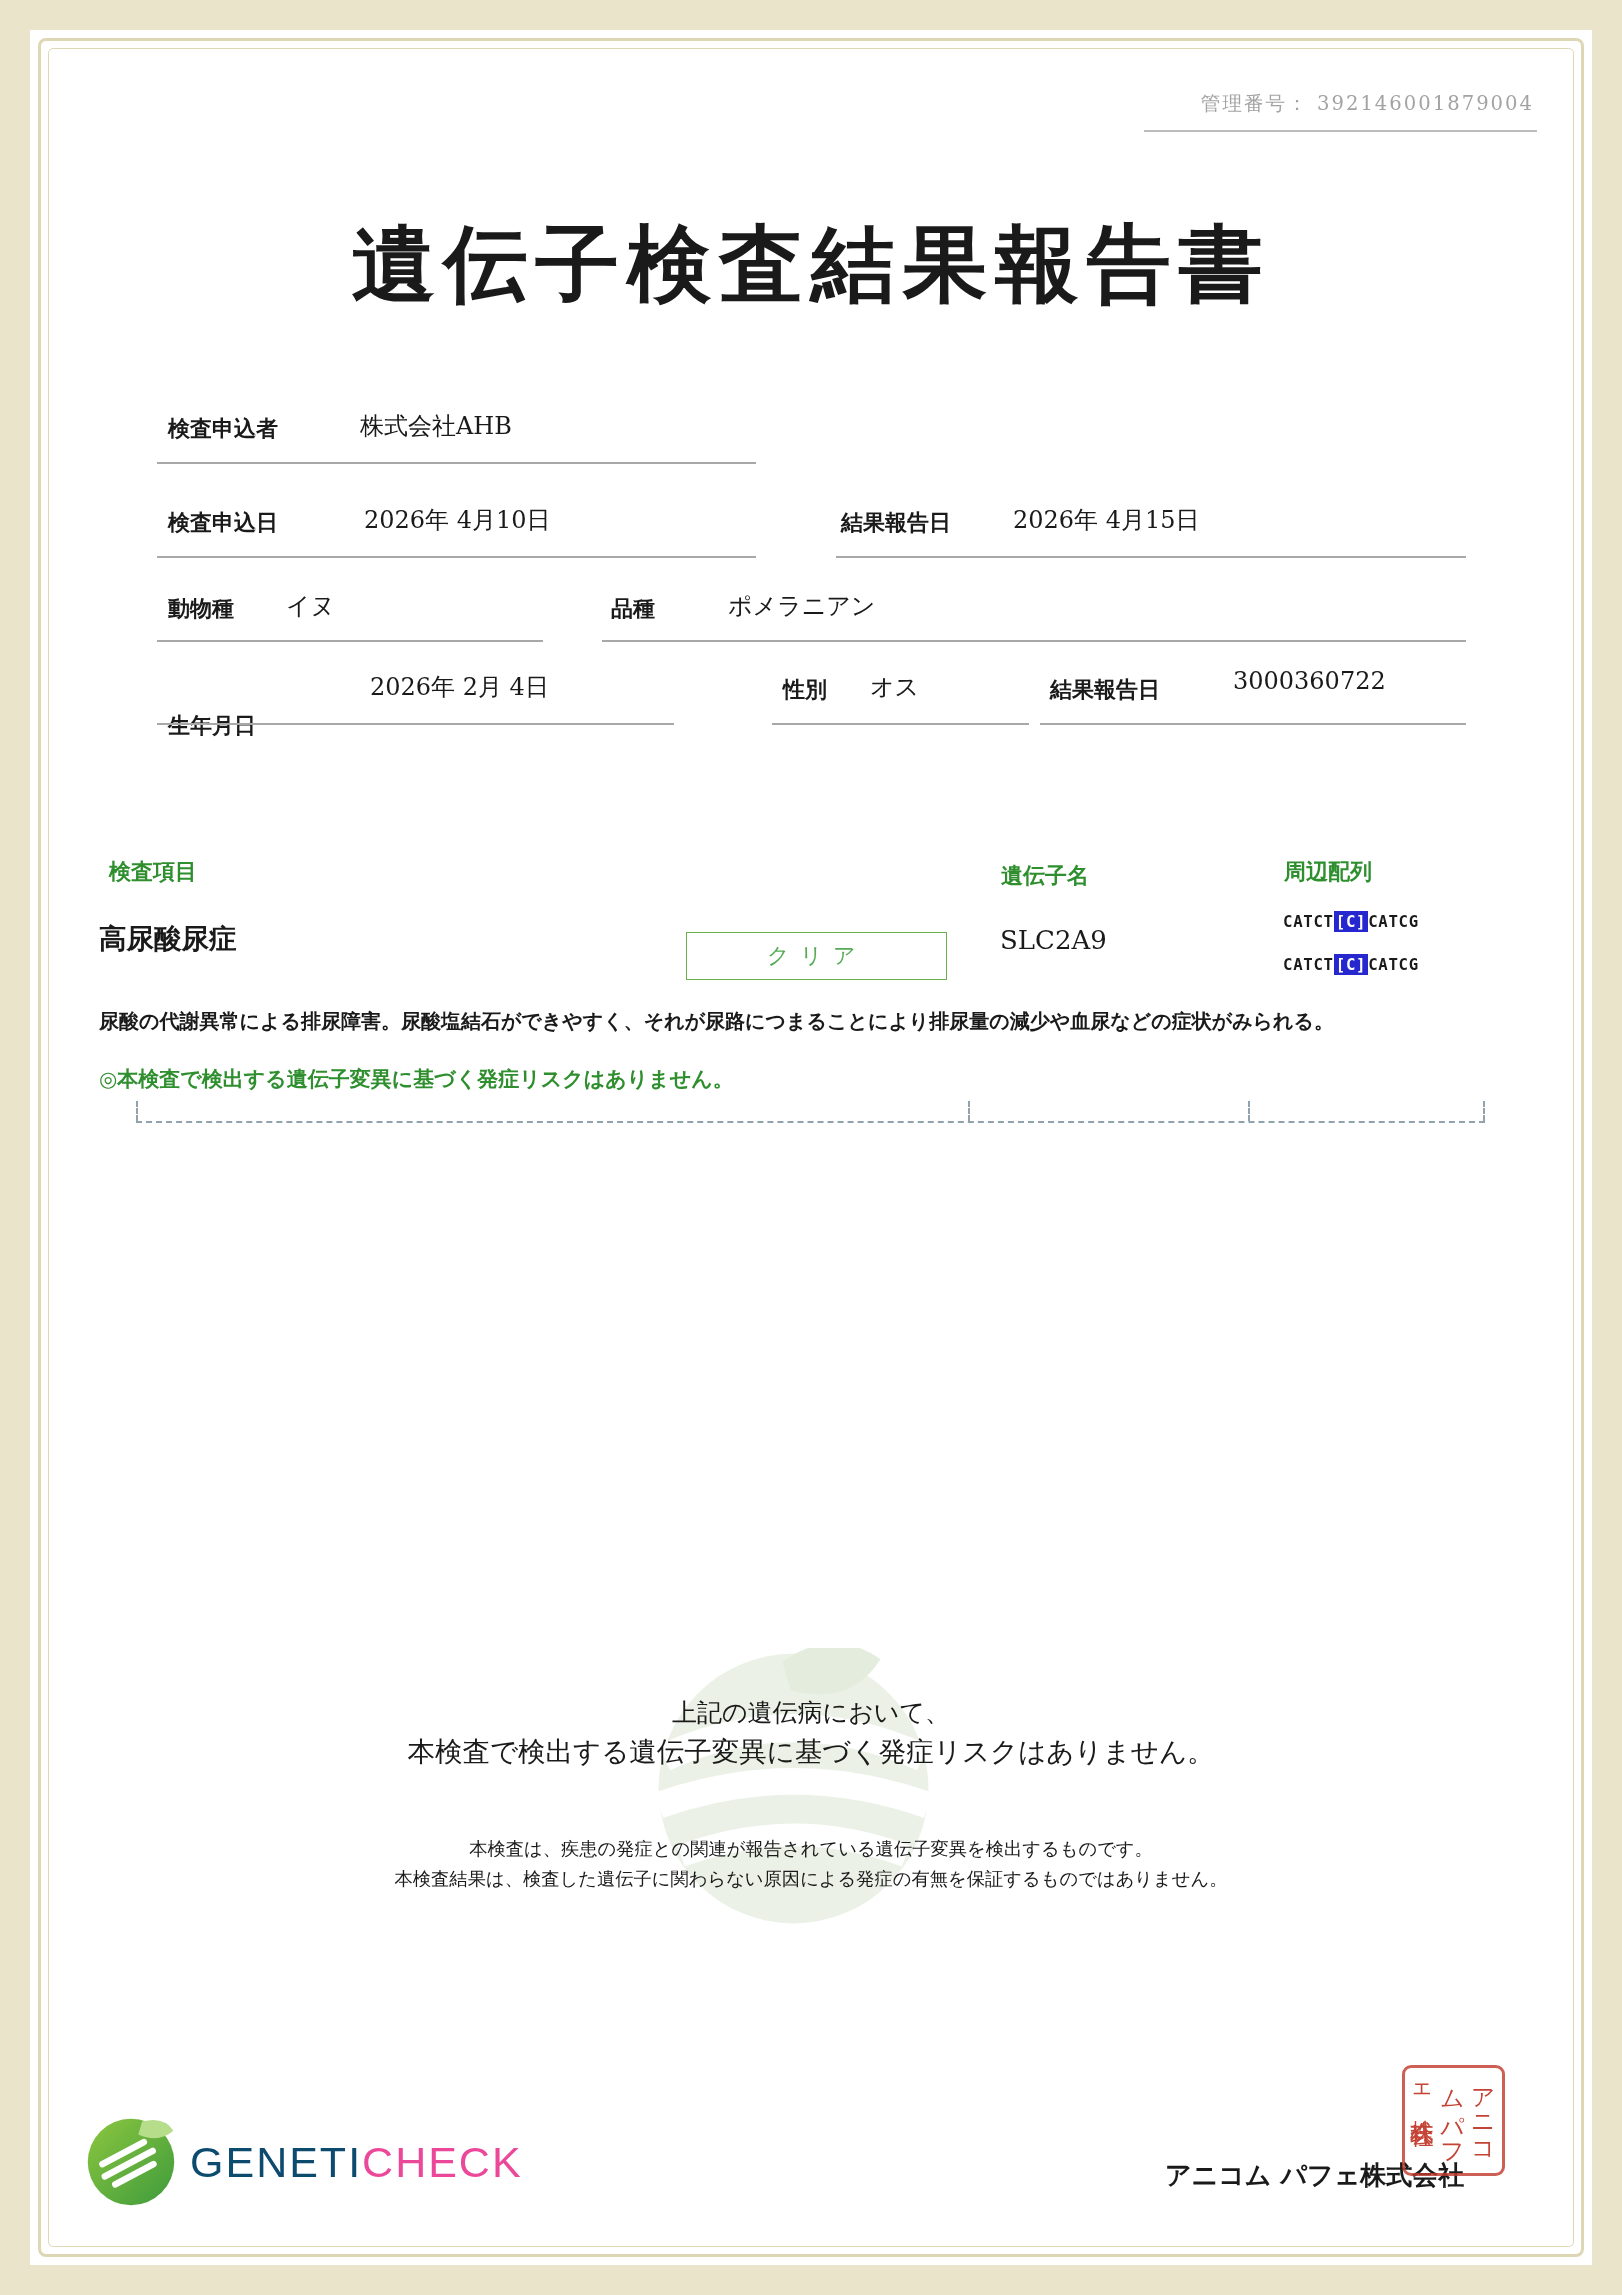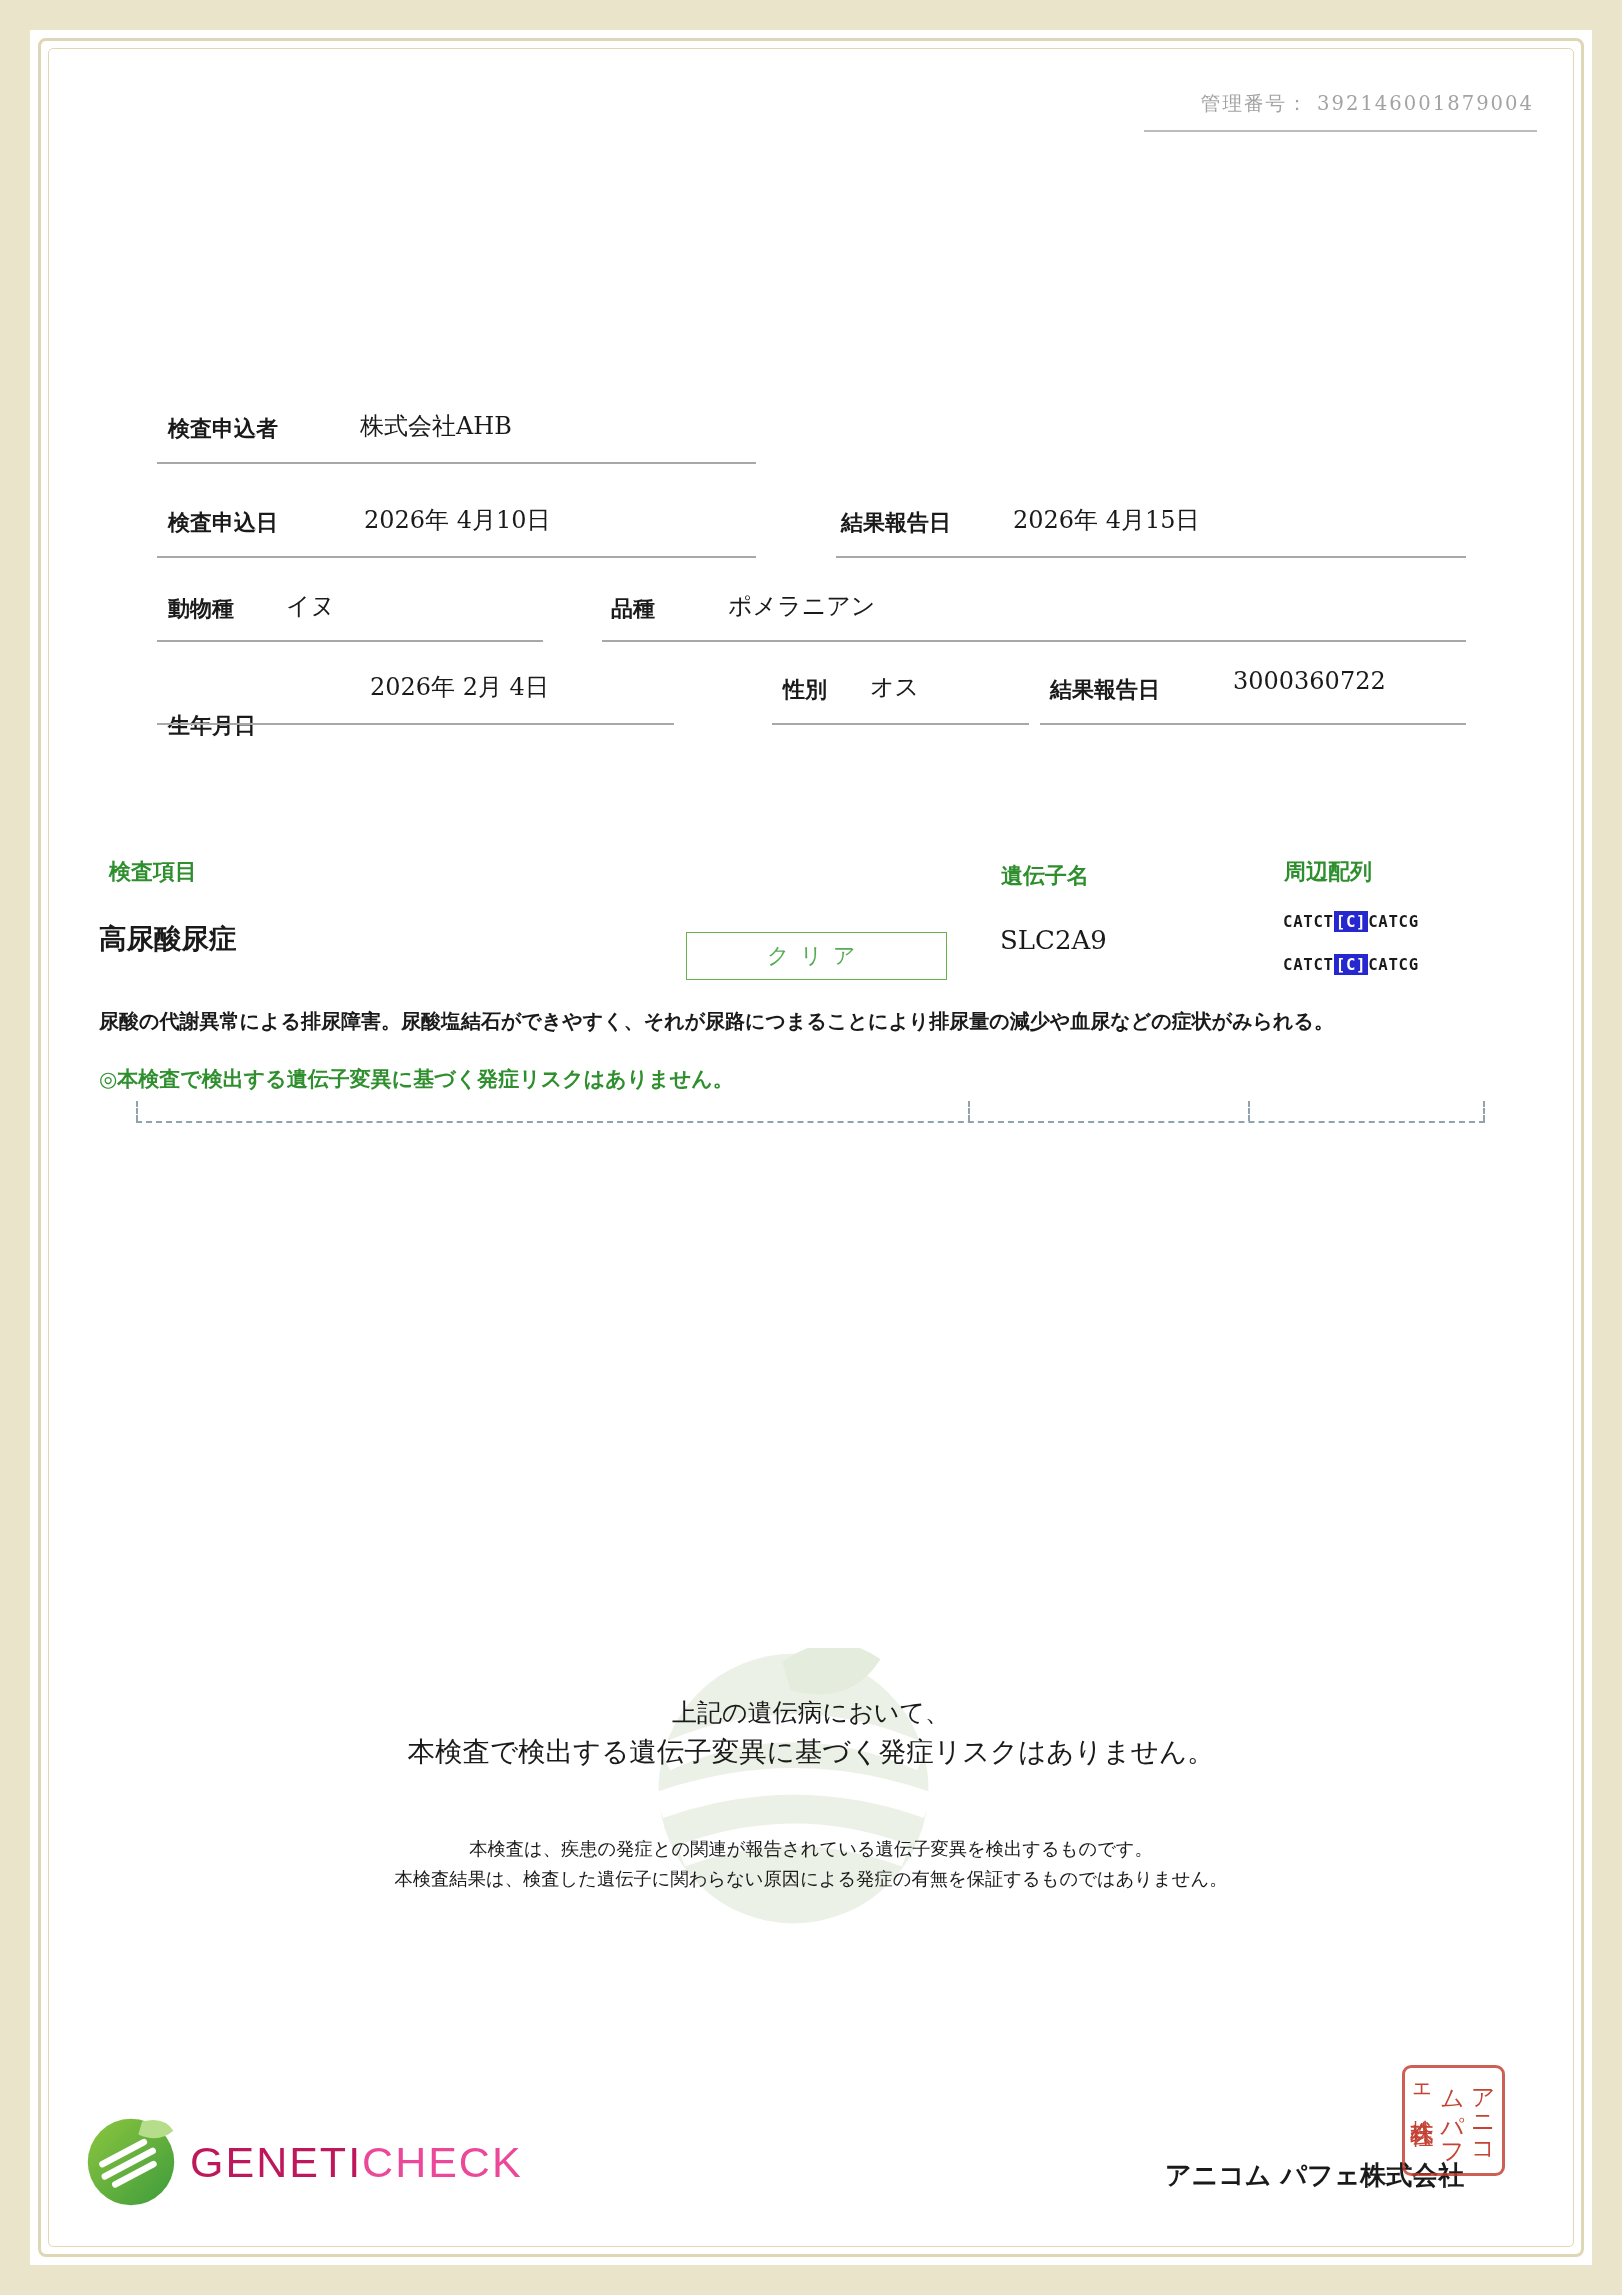--- a/index.html
+++ b/index.html
@@ -45,21 +45,21 @@
 
   
   .watermark{left:653px;top:1648px;width:281px;height:281px;opacity:.55;z-index:0;}
   .sum1{top:1696px;left:0;right:0;text-align:center;font-size:25px;z-index:2;}
   .sum2{top:1734px;left:0;right:0;text-align:center;font-size:27.5px;z-index:2;}
   .sumnote{left:0;right:0;text-align:center;font-size:18.3px;z-index:2;}
 
   
   .logo-wrap{left:85px;top:2116px;display:flex;align-items:center;gap:13px;}
   .logo-text{font-family:"Liberation Sans","DejaVu Sans",sans-serif;font-size:43px;font-weight:500;letter-spacing:2px;white-space:nowrap;}
-  .logo-text .g1{color:#be185d;}
+  .logo-text .g1{color:#0c4a6e;}
   .logo-text .g2{color:#ec4899;}
   .company{left:1165px;top:2125px;font-size:26px;font-weight:700;white-space:nowrap;z-index:2;margin-top:33px;}
   .seal{left:1402px;top:2065px;width:103px;height:111px;border:3.9px solid rgba(193,57,43,.85);
         border-radius:9.2px;color:#c1392b;writing-mode:vertical-rl;font-size:23.6px;line-height:1.3;
         padding:3.9px;box-sizing:border-box;letter-spacing:1.3px;z-index:3;opacity:.95;
         font-family:"DejaVu Serif","Liberation Serif",serif;}
 </style>
 </head>
 <body>
 
@@ -76,20 +76,21 @@
     <path d="M20,148 Q100,118 180,148" stroke="#ffffff" stroke-width="16" fill="none"></path>
     <path d="M92,10 Q128,-16 162,8 Q140,42 98,30 Z" fill="#cfe0c2"></path>
   </svg>
 
   <div class="abs mgmt serif">
     <span>管理番号：</span>
     <span>392146001879004</span>
   </div>
   <div class="abs mgmt-line"></div>
 
+  <div class="abs title">遺伝子検査結果報告書</div>
 
   <span class="abs flabel" style="left:168px;top:414px;">検査申込者</span>
   <span class="abs fvalue" style="left:360px;top:410px;">株式会社AHB</span>
   <div class="abs uline" style="left:157px;top:462px;width:599px;"></div>
 
   <span class="abs flabel" style="left:168px;top:508px;">検査申込日</span>
   <span class="abs fvalue" style="left:364px;top:504px;">2026年 4月10日</span>
   <div class="abs uline" style="left:157px;top:556px;width:599px;"></div>
   <span class="abs flabel" style="left:841px;top:508px;">結果報告日</span>
   <span class="abs fvalue" style="left:1013px;top:504px;">2026年 4月15日</span>

